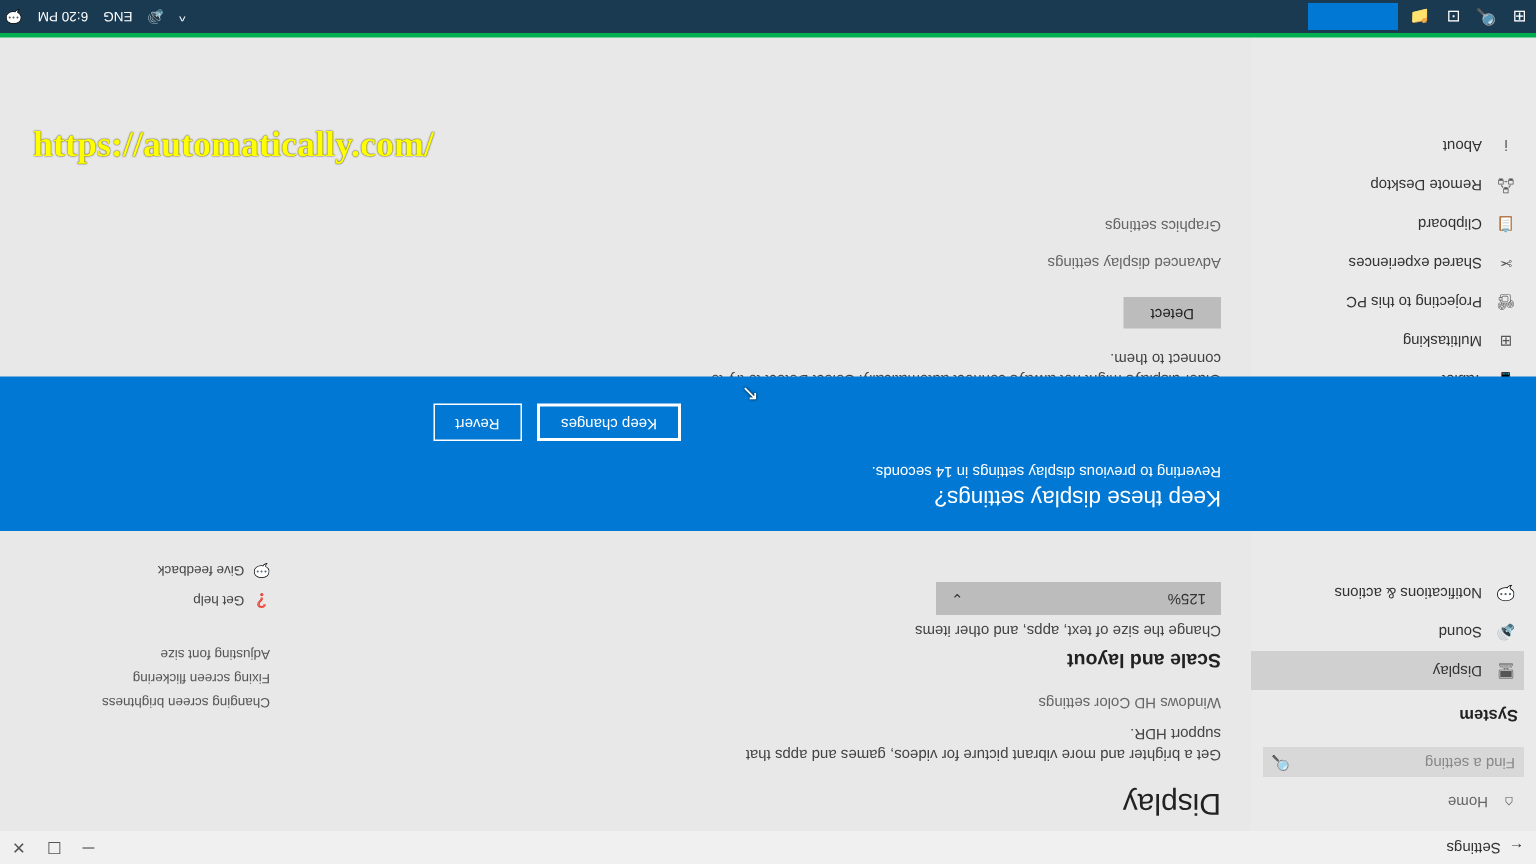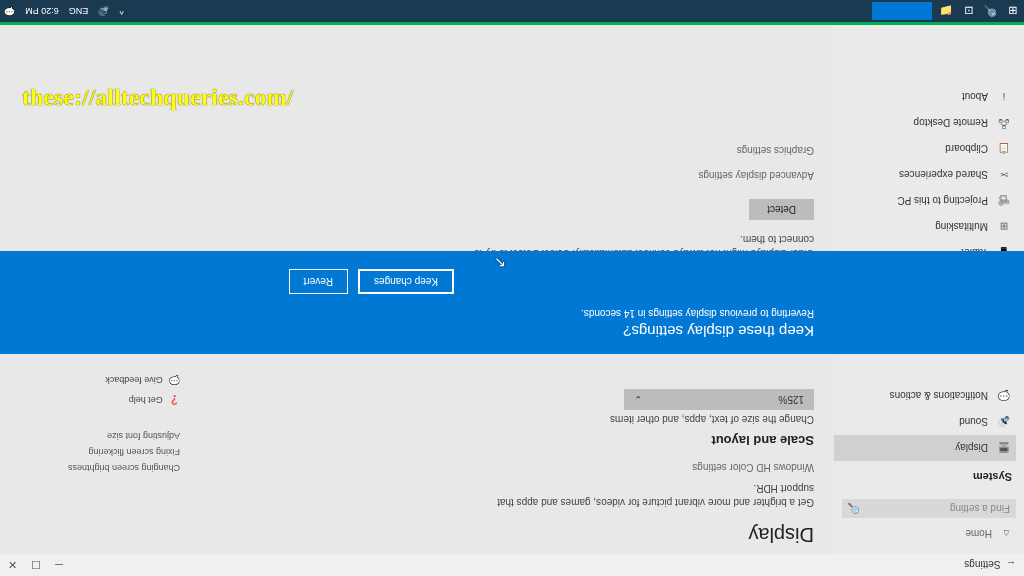--- a/index.html
+++ b/index.html
@@ -128,21 +128,21 @@
       font-family: 'Times New Roman', serif;
       z-index: 200;
       text-shadow: 0 0 1px #000;
     }
     
     .cursor { position: absolute; z-index: 60; color: #fff; font-size: 14px; text-shadow: 0 0 2px #000; }
   </style>
 </head>
 <body>
 
-<div class="watermark">these://alltechqueries.com/</div>
+<div class="watermark">https://automatically.com/</div>
 
 <div class="flipped-container">
   <div class="settings-window">
 
     <div class="titlebar">
       <span>←</span>
       &nbsp;&nbsp;
       <span>Settings</span>
       <div class="titlebar-controls">
         <span>─</span>

